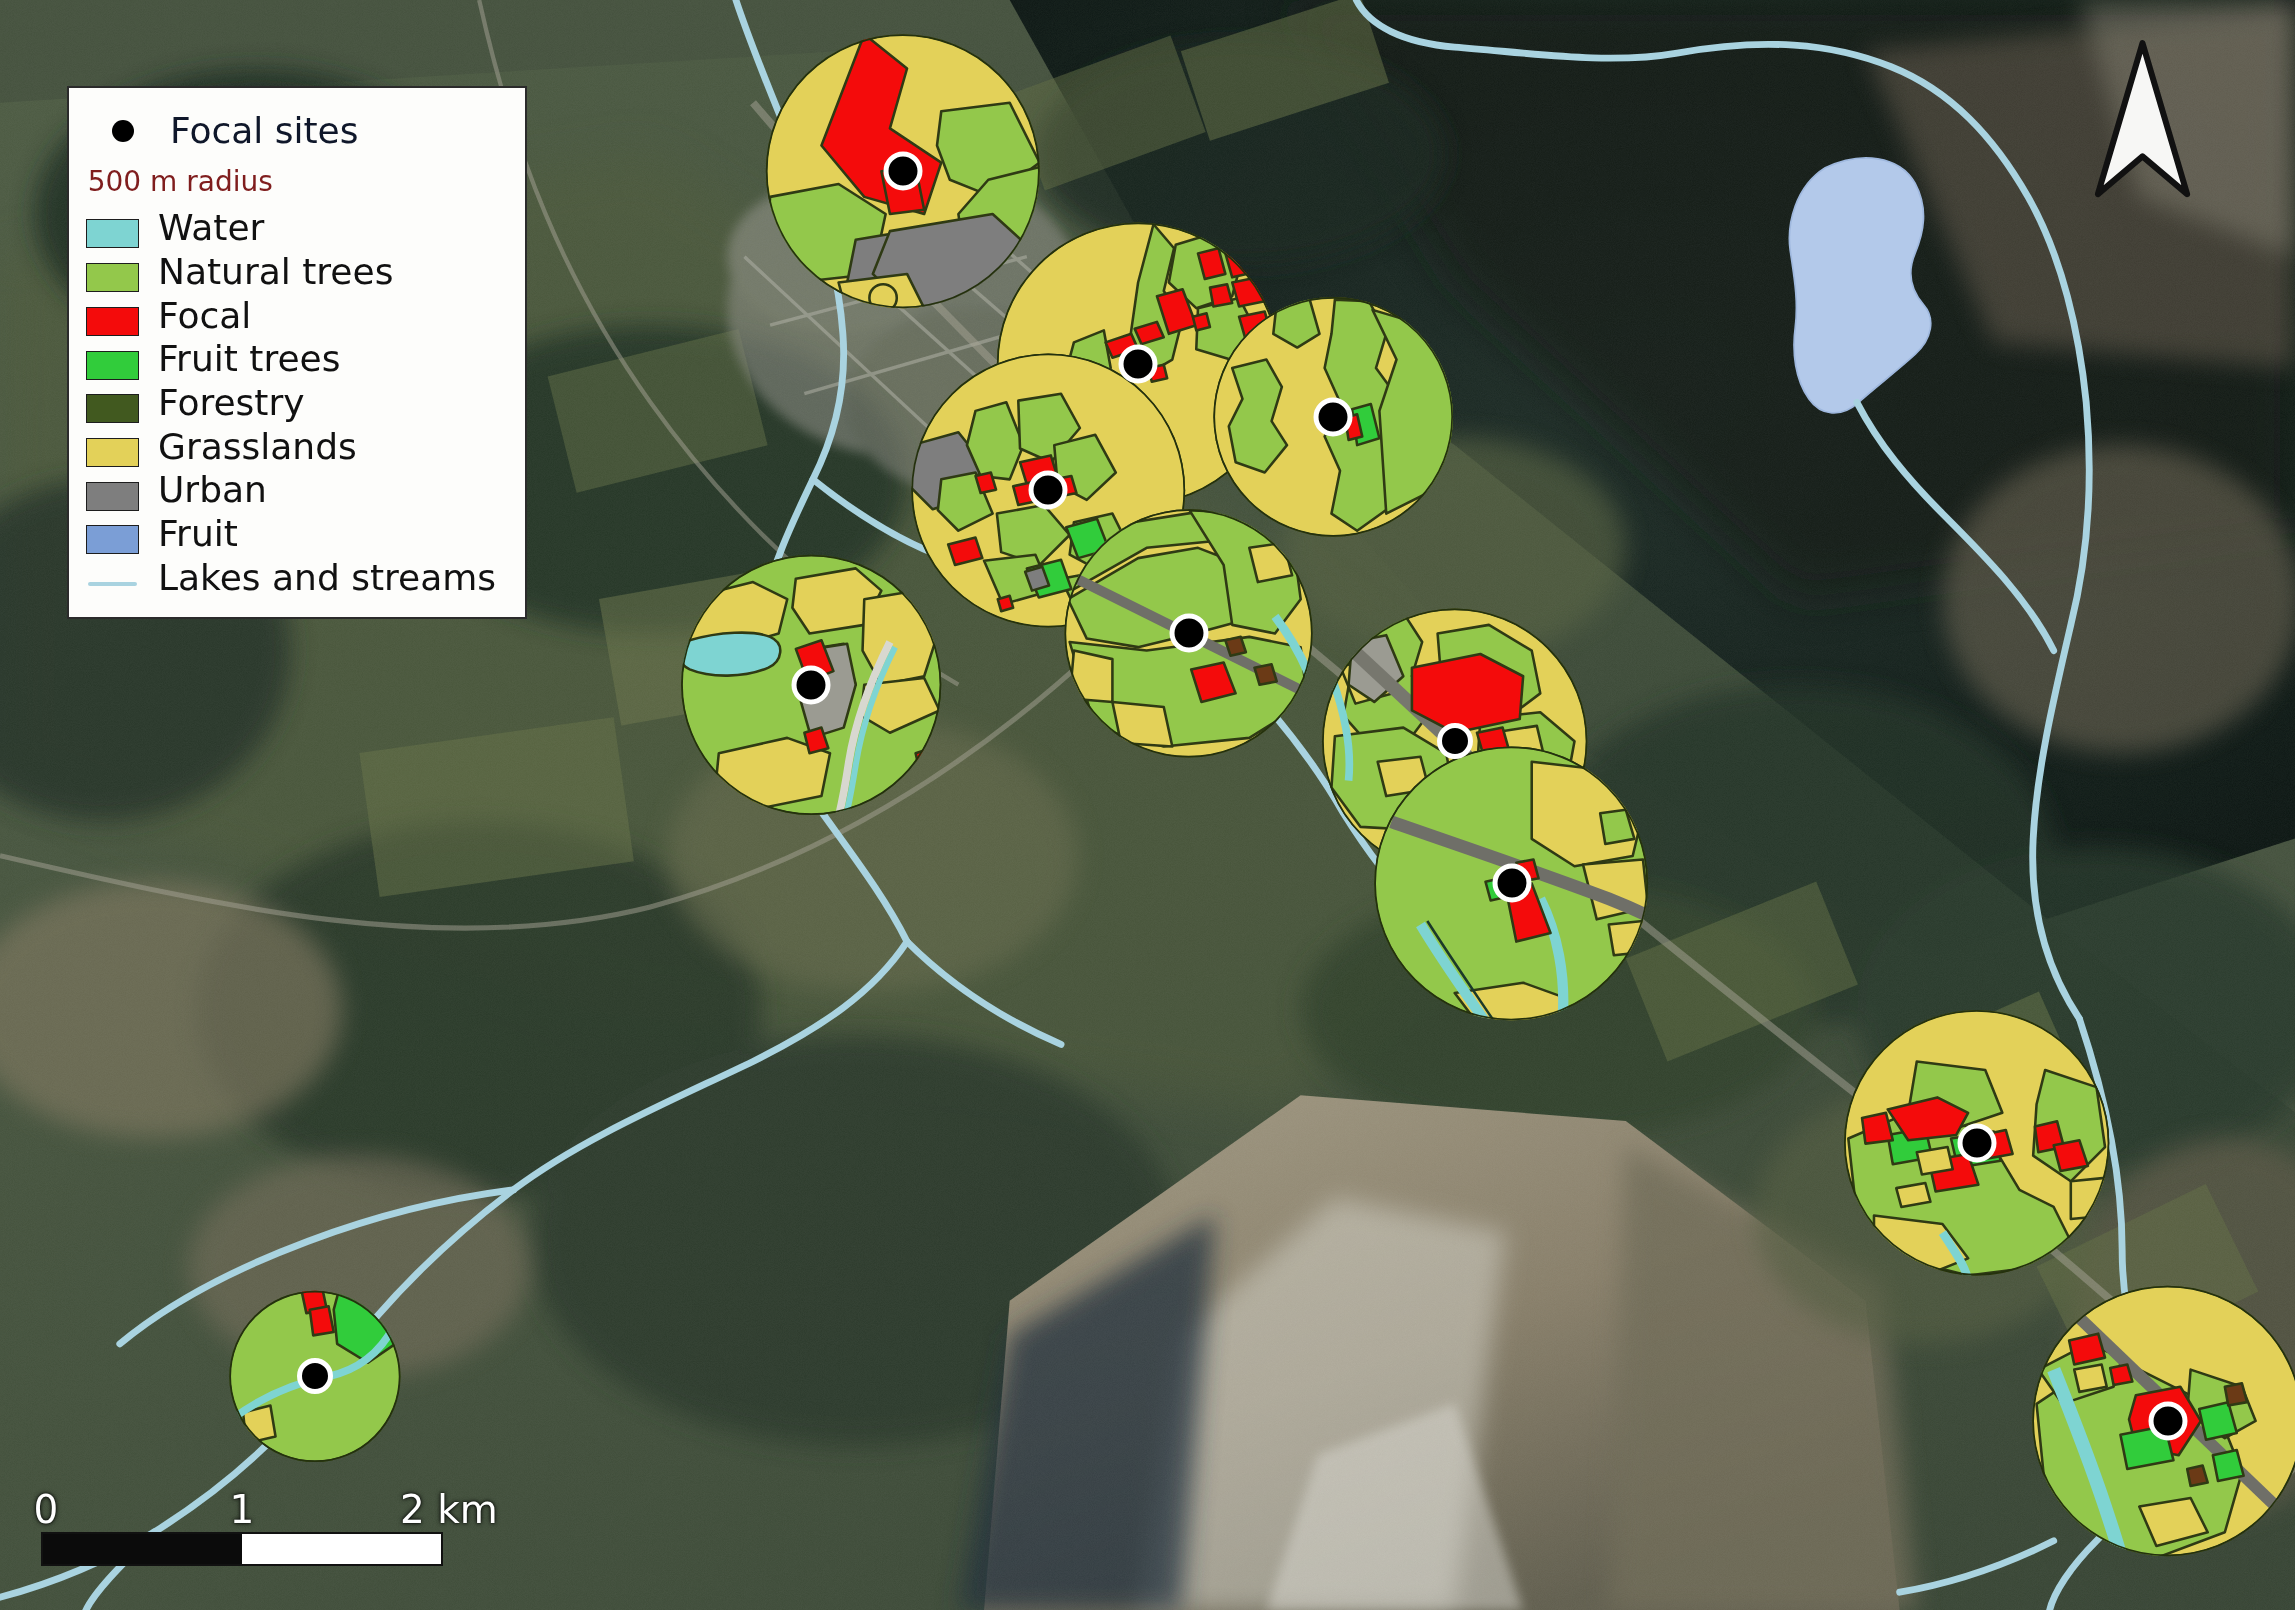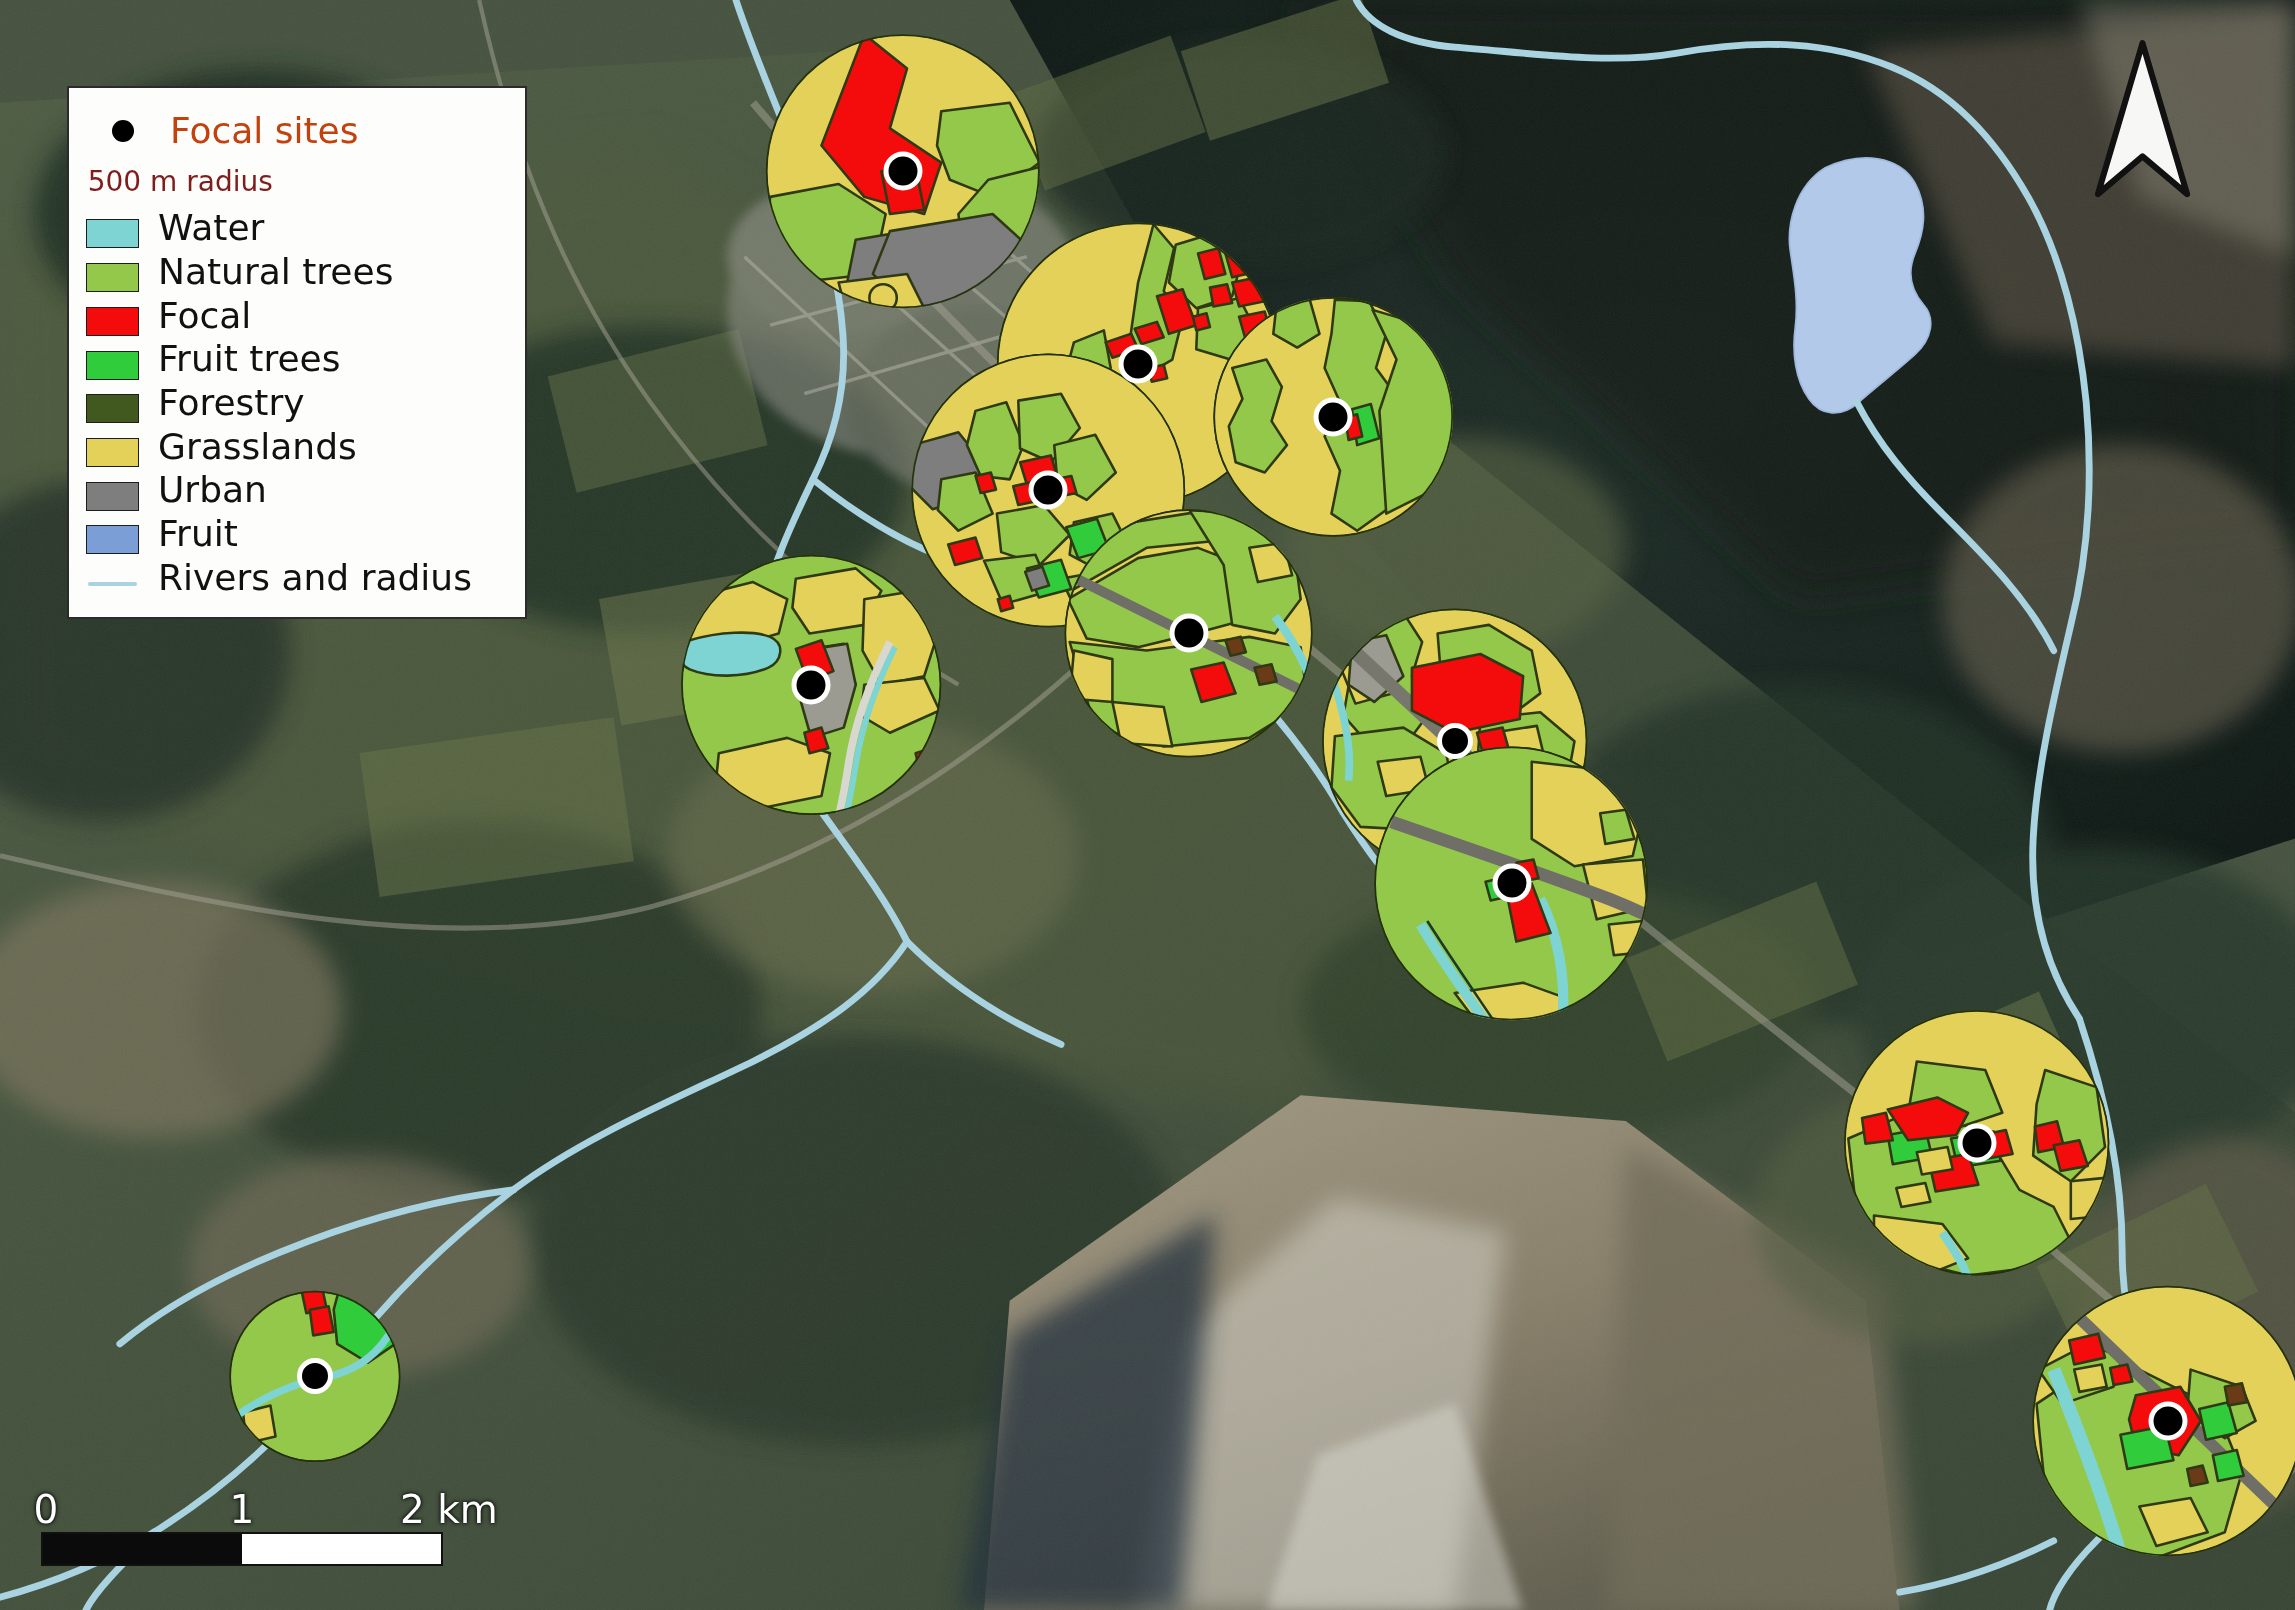--- a/index.html
+++ b/index.html
@@ -22,21 +22,21 @@
   .legend-focal{display:flex;align-items:center;margin:3.4px 0 15.4px 0;}
   .focal-dot{
     width:22px;height:22px;border-radius:50%;background:#000;
     margin-left:26px;margin-right:36px;flex:0 0 auto;
   }
   .legend-title{
     font-size:28px;color:#7f1d1d;line-height:1.05;margin:0 0 12px 1.7px;
     white-space:nowrap;
   }
   .legend-label{font-size:36px;color:#111;line-height:1.12;white-space:nowrap;}
-  .focal-label{font-size:36px;color:#c2410c;white-space:nowrap;}
+  .focal-label{font-size:36px;color:#0f172a;white-space:nowrap;}
   .swatch{
     width:53px;height:29px;border:1.7px solid #1d1d1d;
     margin-right:19px;flex:0 0 auto;box-sizing:border-box;
   }
   .line-swatch{
     width:53px;height:29px;margin-right:19px;flex:0 0 auto;
     position:relative;
   }
   .line-swatch::after{
     content:"";position:absolute;left:1.7px;right:1.7px;top:50%;
@@ -534,21 +534,21 @@
     <div class="legend-row">
       <span class="swatch" style="background:#7e7e7e"></span>
       <span class="legend-label">Urban</span>
     </div>
     <div class="legend-row">
       <span class="swatch" style="background:#7b9ed6"></span>
       <span class="legend-label">Fruit</span>
     </div>
     <div class="legend-row">
       <span class="line-swatch"></span>
-      <span class="legend-label">Rivers and radius</span>
+      <span class="legend-label">Lakes and streams</span>
     </div>
 
   </div>
 
   <div id="scalebar">
     <div id="scale-nums">
       <span class="sn0">0</span>
       <span class="sn1">1</span>
       <span class="sn2">2 km</span>
     </div>

